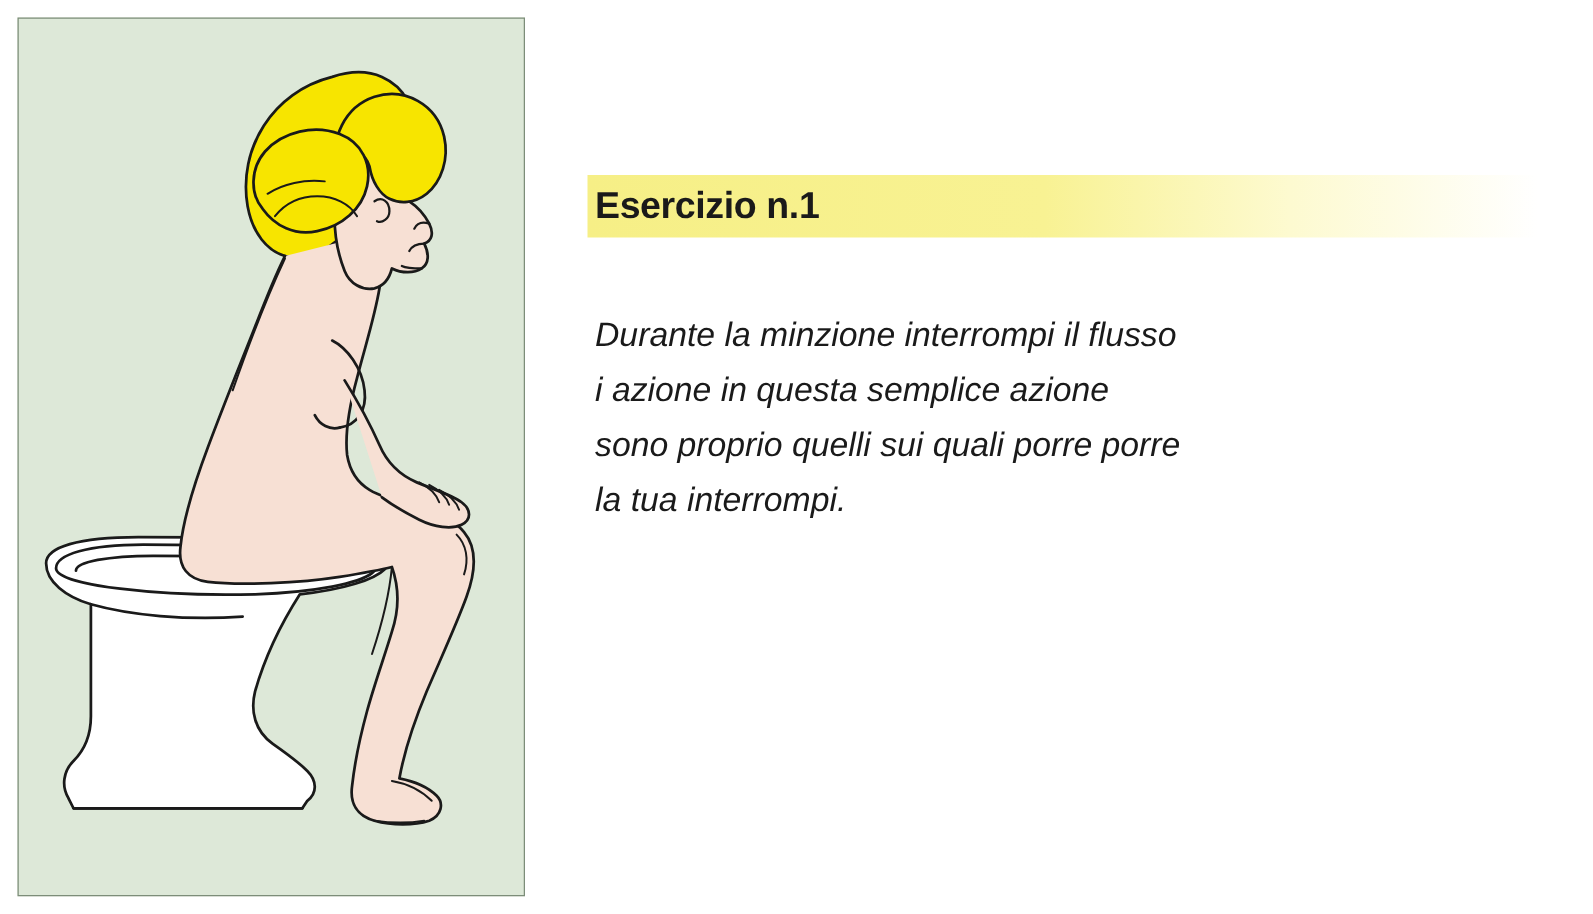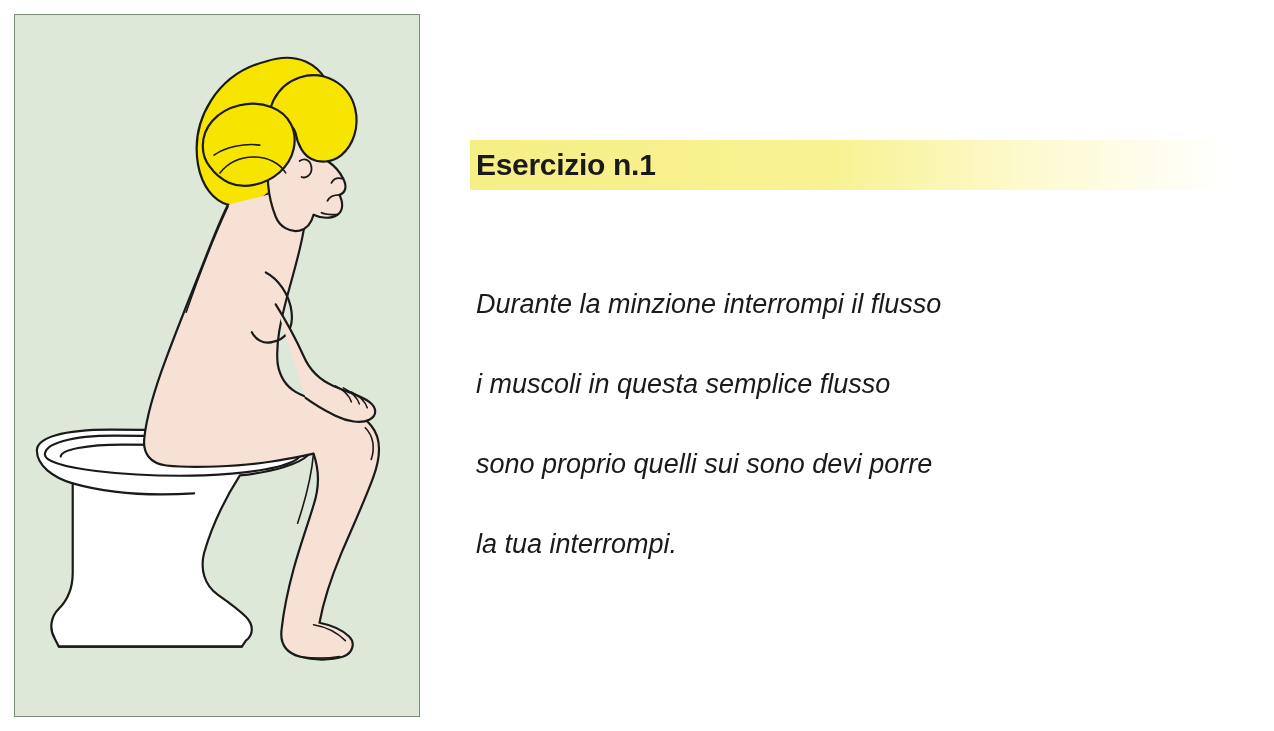--- a/index.html
+++ b/index.html
@@ -73,21 +73,20 @@
     left: 6px;
     top: 246px;
     width: 700px;
     font-style: italic;
     font-size: 27px;
     line-height: 44px;
     color: #1a1a1a;
   }
   .body-text .line {
     white-space: nowrap;
-    margin-top: 36px;
   }
 </style>
 </head>
 <body>
 
 <div class="page">
 
   <div class="illustration-panel">
     <svg viewBox="0 0 406 703" xmlns="http://www.w3.org/2000/svg">
       <g fill="none" stroke="#1a1a1a" stroke-width="2.2" stroke-linejoin="round" stroke-linecap="round">
@@ -184,19 +183,19 @@
       </g>
     </svg>
   </div>
 
   <div class="content">
     <div class="title-band"></div>
     <div class="title-text">Esercizio n.1</div>
 
     <div class="body-text">
       <div class="line">Durante la minzione interrompi il flusso</div>
-      <div class="line">i muscoli in questa semplice flusso</div>
-      <div class="line">sono proprio quelli sui sono devi porre</div>
+      <div class="line">i azione in questa semplice azione</div>
+      <div class="line">sono proprio quelli sui quali porre porre</div>
       <div class="line">la tua interrompi.</div>
     </div>
   </div>
 
 </div>
 
 </body></html>

